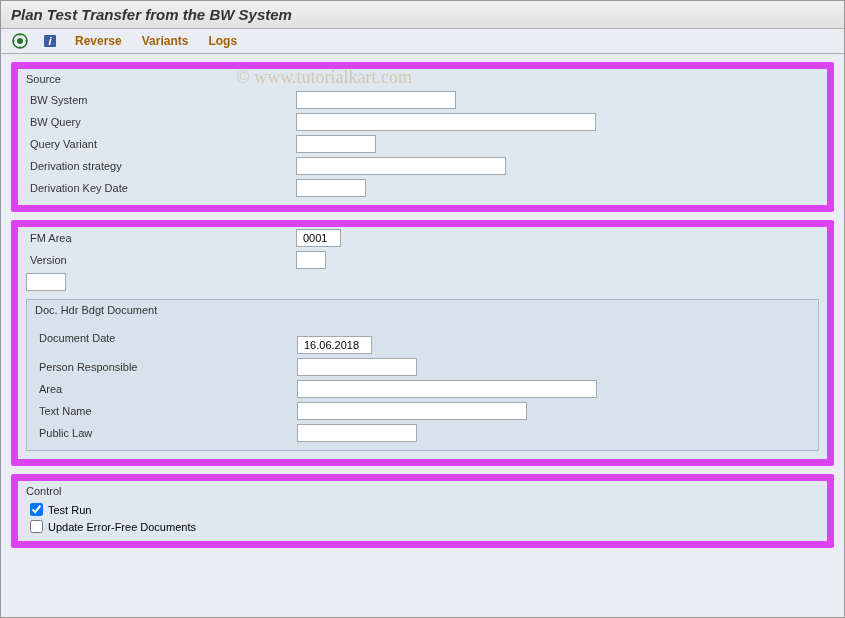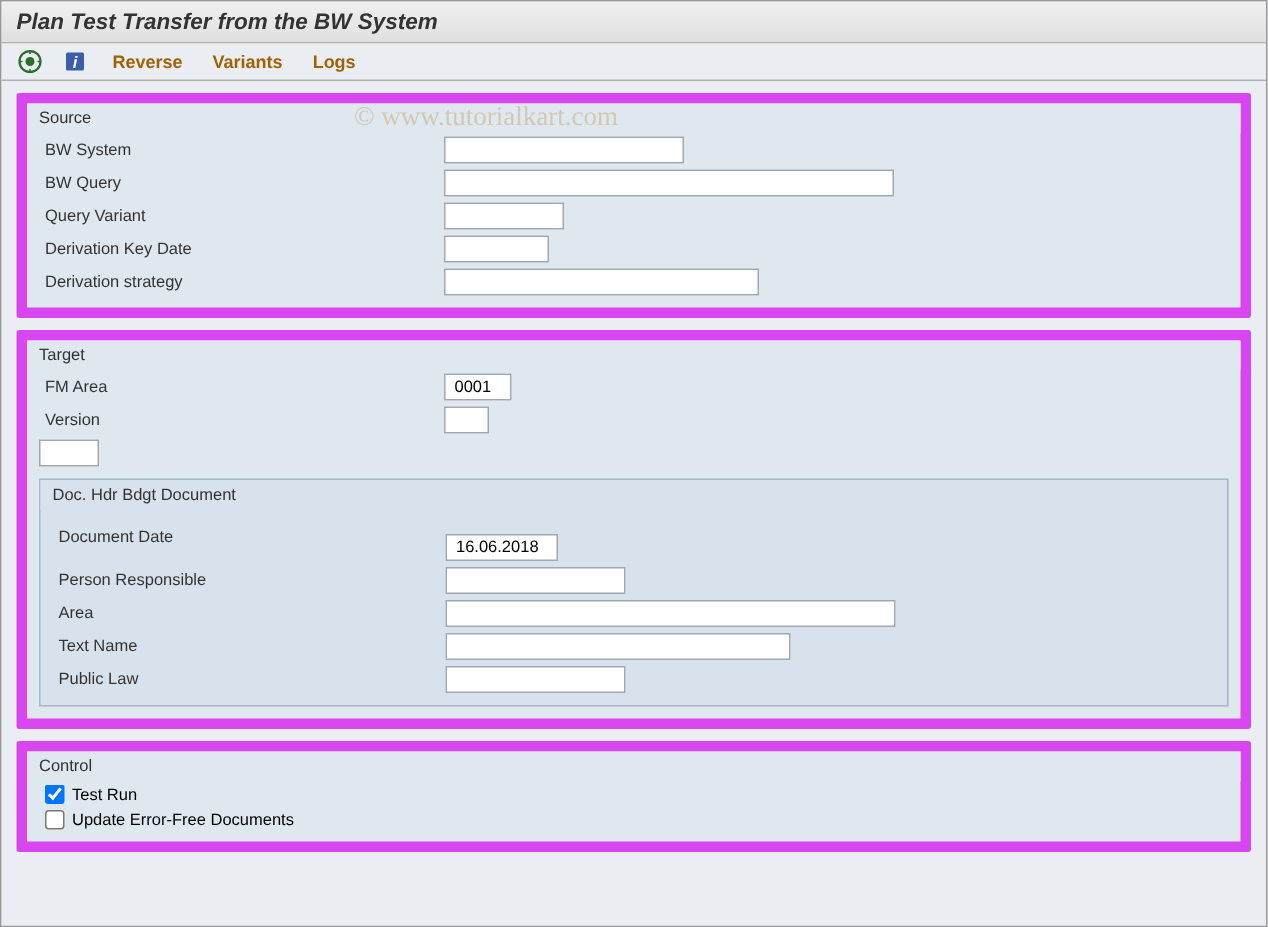--- a/index.html
+++ b/index.html
@@ -70,32 +70,31 @@
       </div>
       <div class="field-row">
         <div class="field-label">BW Query</div>
         <input class="field-input" style="width: 300px;" value="">
       </div>
       <div class="field-row">
         <div class="field-label">Query Variant</div>
         <input class="field-input" style="width: 80px;" value="">
       </div>
       <div class="field-row">
+        <div class="field-label">Derivation strategy</div>
+        <input class="field-input" style="width: 210px;" value="">
+      </div>
+      <div class="field-row">
         <div class="field-label">Derivation Key Date</div>
         <input class="field-input" style="width: 70px;" value="">
-      </div>
-      <div class="field-row">
-        <div class="field-label">Derivation strategy</div>
-        <input class="field-input" style="width: 210px;" value="">
       </div>
     </div>
   </div>
 
   <div class="group">
-    <div class="group-title">Target</div>
     <div class="group-body">
       <div class="field-row">
         <div class="field-label">FM Area</div>
         <input class="field-input" style="width: 45px;" value="0001">
       </div>
       <div class="field-row">
         <div class="field-label">Version</div>
         <input class="field-input" style="width: 30px;" value="">
       </div>
       <div class="field-row">

